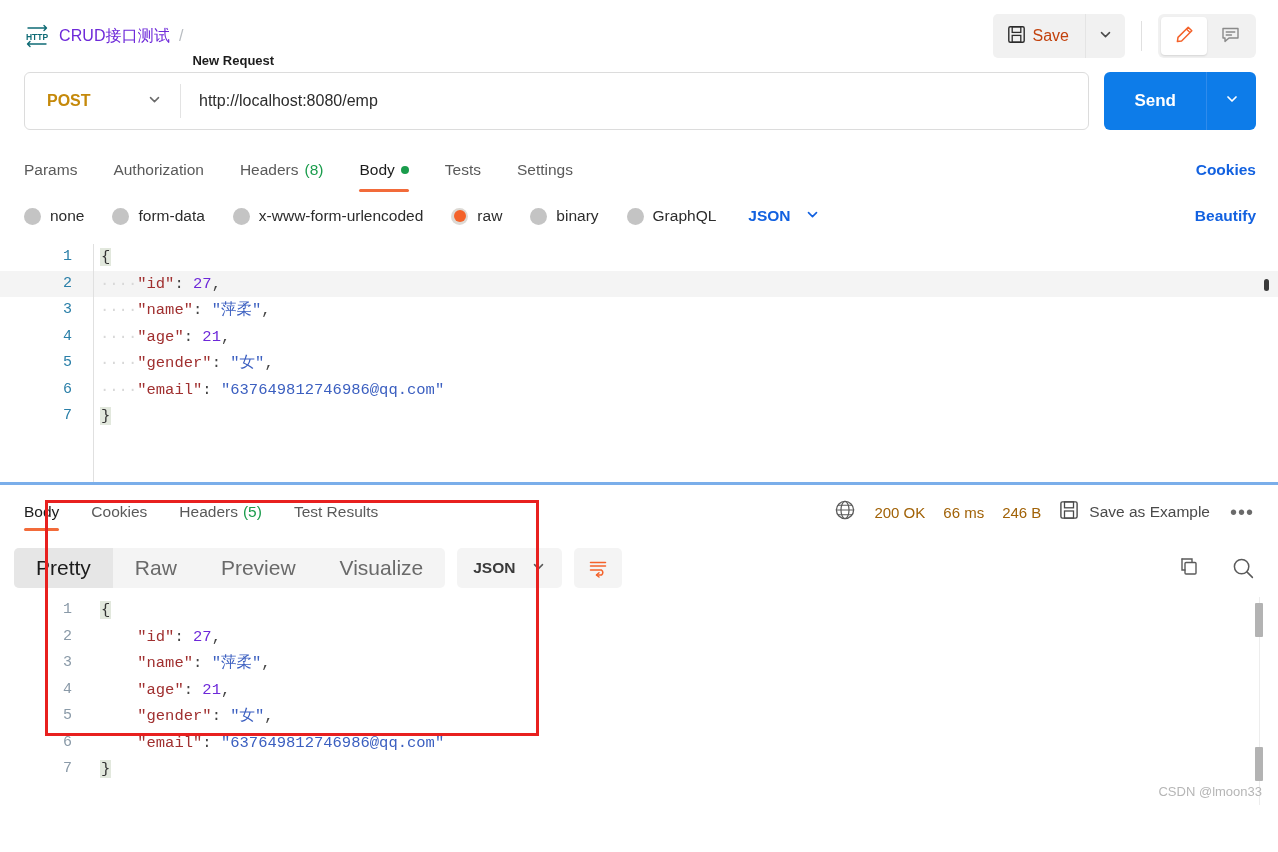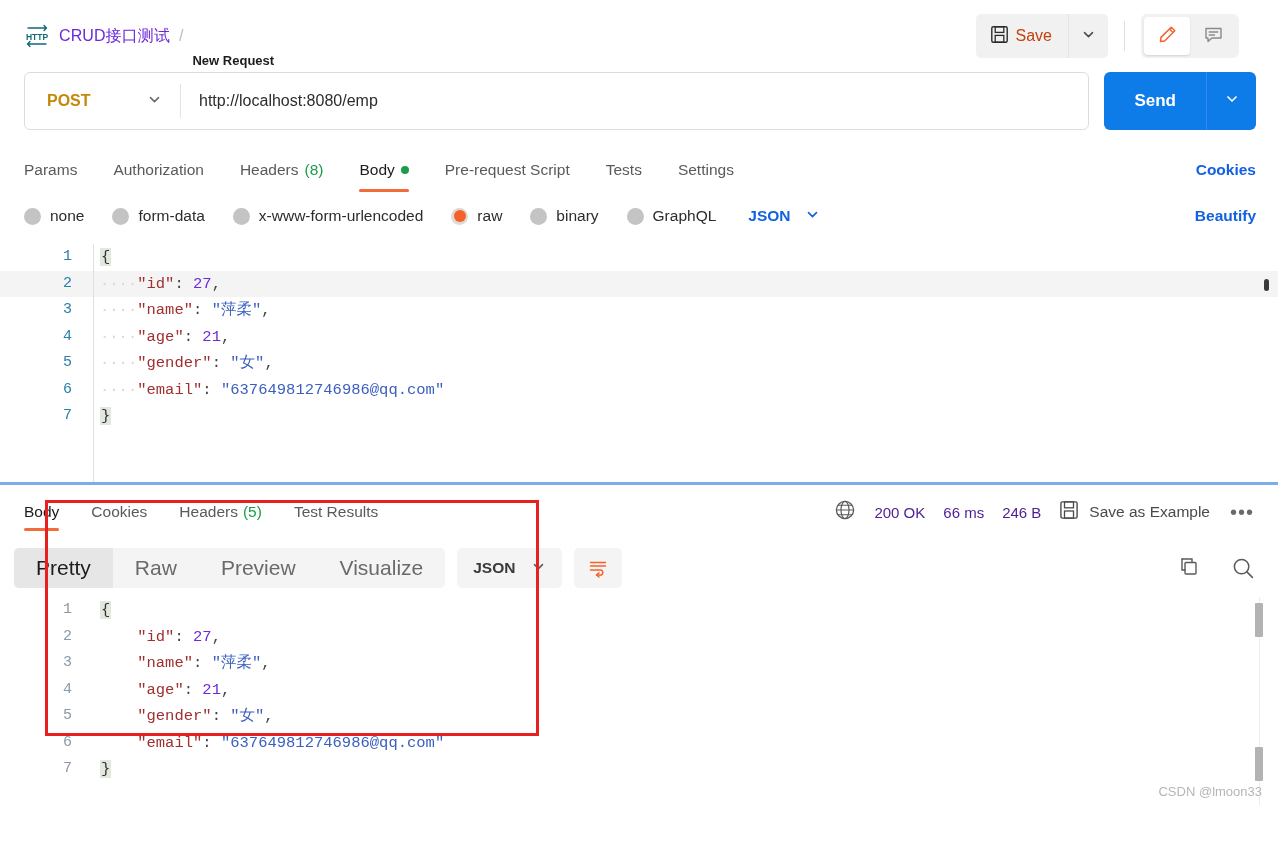--- a/index.html
+++ b/index.html
@@ -7,21 +7,21 @@
     width: 1278px; height: 852px;
     background: #ffffff;
     font-family: "Liberation Sans", sans-serif;
     color: #333333;
     overflow: hidden;
   }
   
   .header {
     height: 72px;
     display: flex; align-items: center;
-    padding: 0 39px 0 24px;
+    padding: 0 22px 0 24px;
   }
   .breadcrumb { display: flex; align-items: center; gap: 9px; flex: 1; }
   .http-icon { width: 26px; height: 26px; display: block; }
   .crumb-collection {
     font-size: 16px; color: #6d28d9; letter-spacing: .1px;
   }
   .crumb-sep { font-size: 16px; color: #b9bdc2; }
   .crumb-current { font-size: 13px; color: #1c1c1c; font-weight: bold; margin-top: 48px; }
   .header-actions { display: flex; align-items: center; gap: 0; }
   .save-group { display: flex; align-items: center; }
@@ -179,21 +179,21 @@
     font-size: 15.5px; color: #5a5a5a; cursor: pointer;
     height: 54px; display: flex; align-items: center; gap: 5px;
     margin-right: 32px; position: relative;
   }
   .resp-tab.active { color: #1c1c1c; }
   .resp-tab.active::after {
     content: ""; position: absolute; left: 0; right: 0; bottom: 8px;
     height: 3px; background: #f26b3a; border-radius: 2px;
   }
   .resp-meta { margin-left: auto; display: flex; align-items: center; gap: 18px; }
-  .meta-green { color: #4c1d95; font-size: 15px; }
+  .meta-green { color: #a16207; font-size: 15px; }
   .save-example {
     display: flex; align-items: center; gap: 10px;
     color: #4a4a4a; font-size: 15.5px; cursor: pointer;
   }
   .dots-btn { color: #6a6a6a; font-size: 20px; letter-spacing: 1px; cursor: pointer; padding: 0 2px;}
 
   .resp-toolbar {
     display: flex; align-items: center; gap: 12px;
     padding: 0 22px 0 14px; height: 58px;
   }
@@ -324,23 +324,20 @@
   <div class="tab">
     <span>Authorization</span>
   </div>
   <div class="tab">
     <span>Headers</span>
     <span class="tab-count">(8)</span>
   </div>
   <div class="tab active">
     <span>Body</span>
     <span class="tab-dot"></span>
-  </div>
-  <div class="tab">
-    <span>Pre-request Script</span>
   </div>
   <div class="tab">
     <span>Tests</span>
   </div>
   <div class="tab">
     <span>Settings</span>
   </div>
   <div class="link-blue">Cookies</div>
 </div>
 

